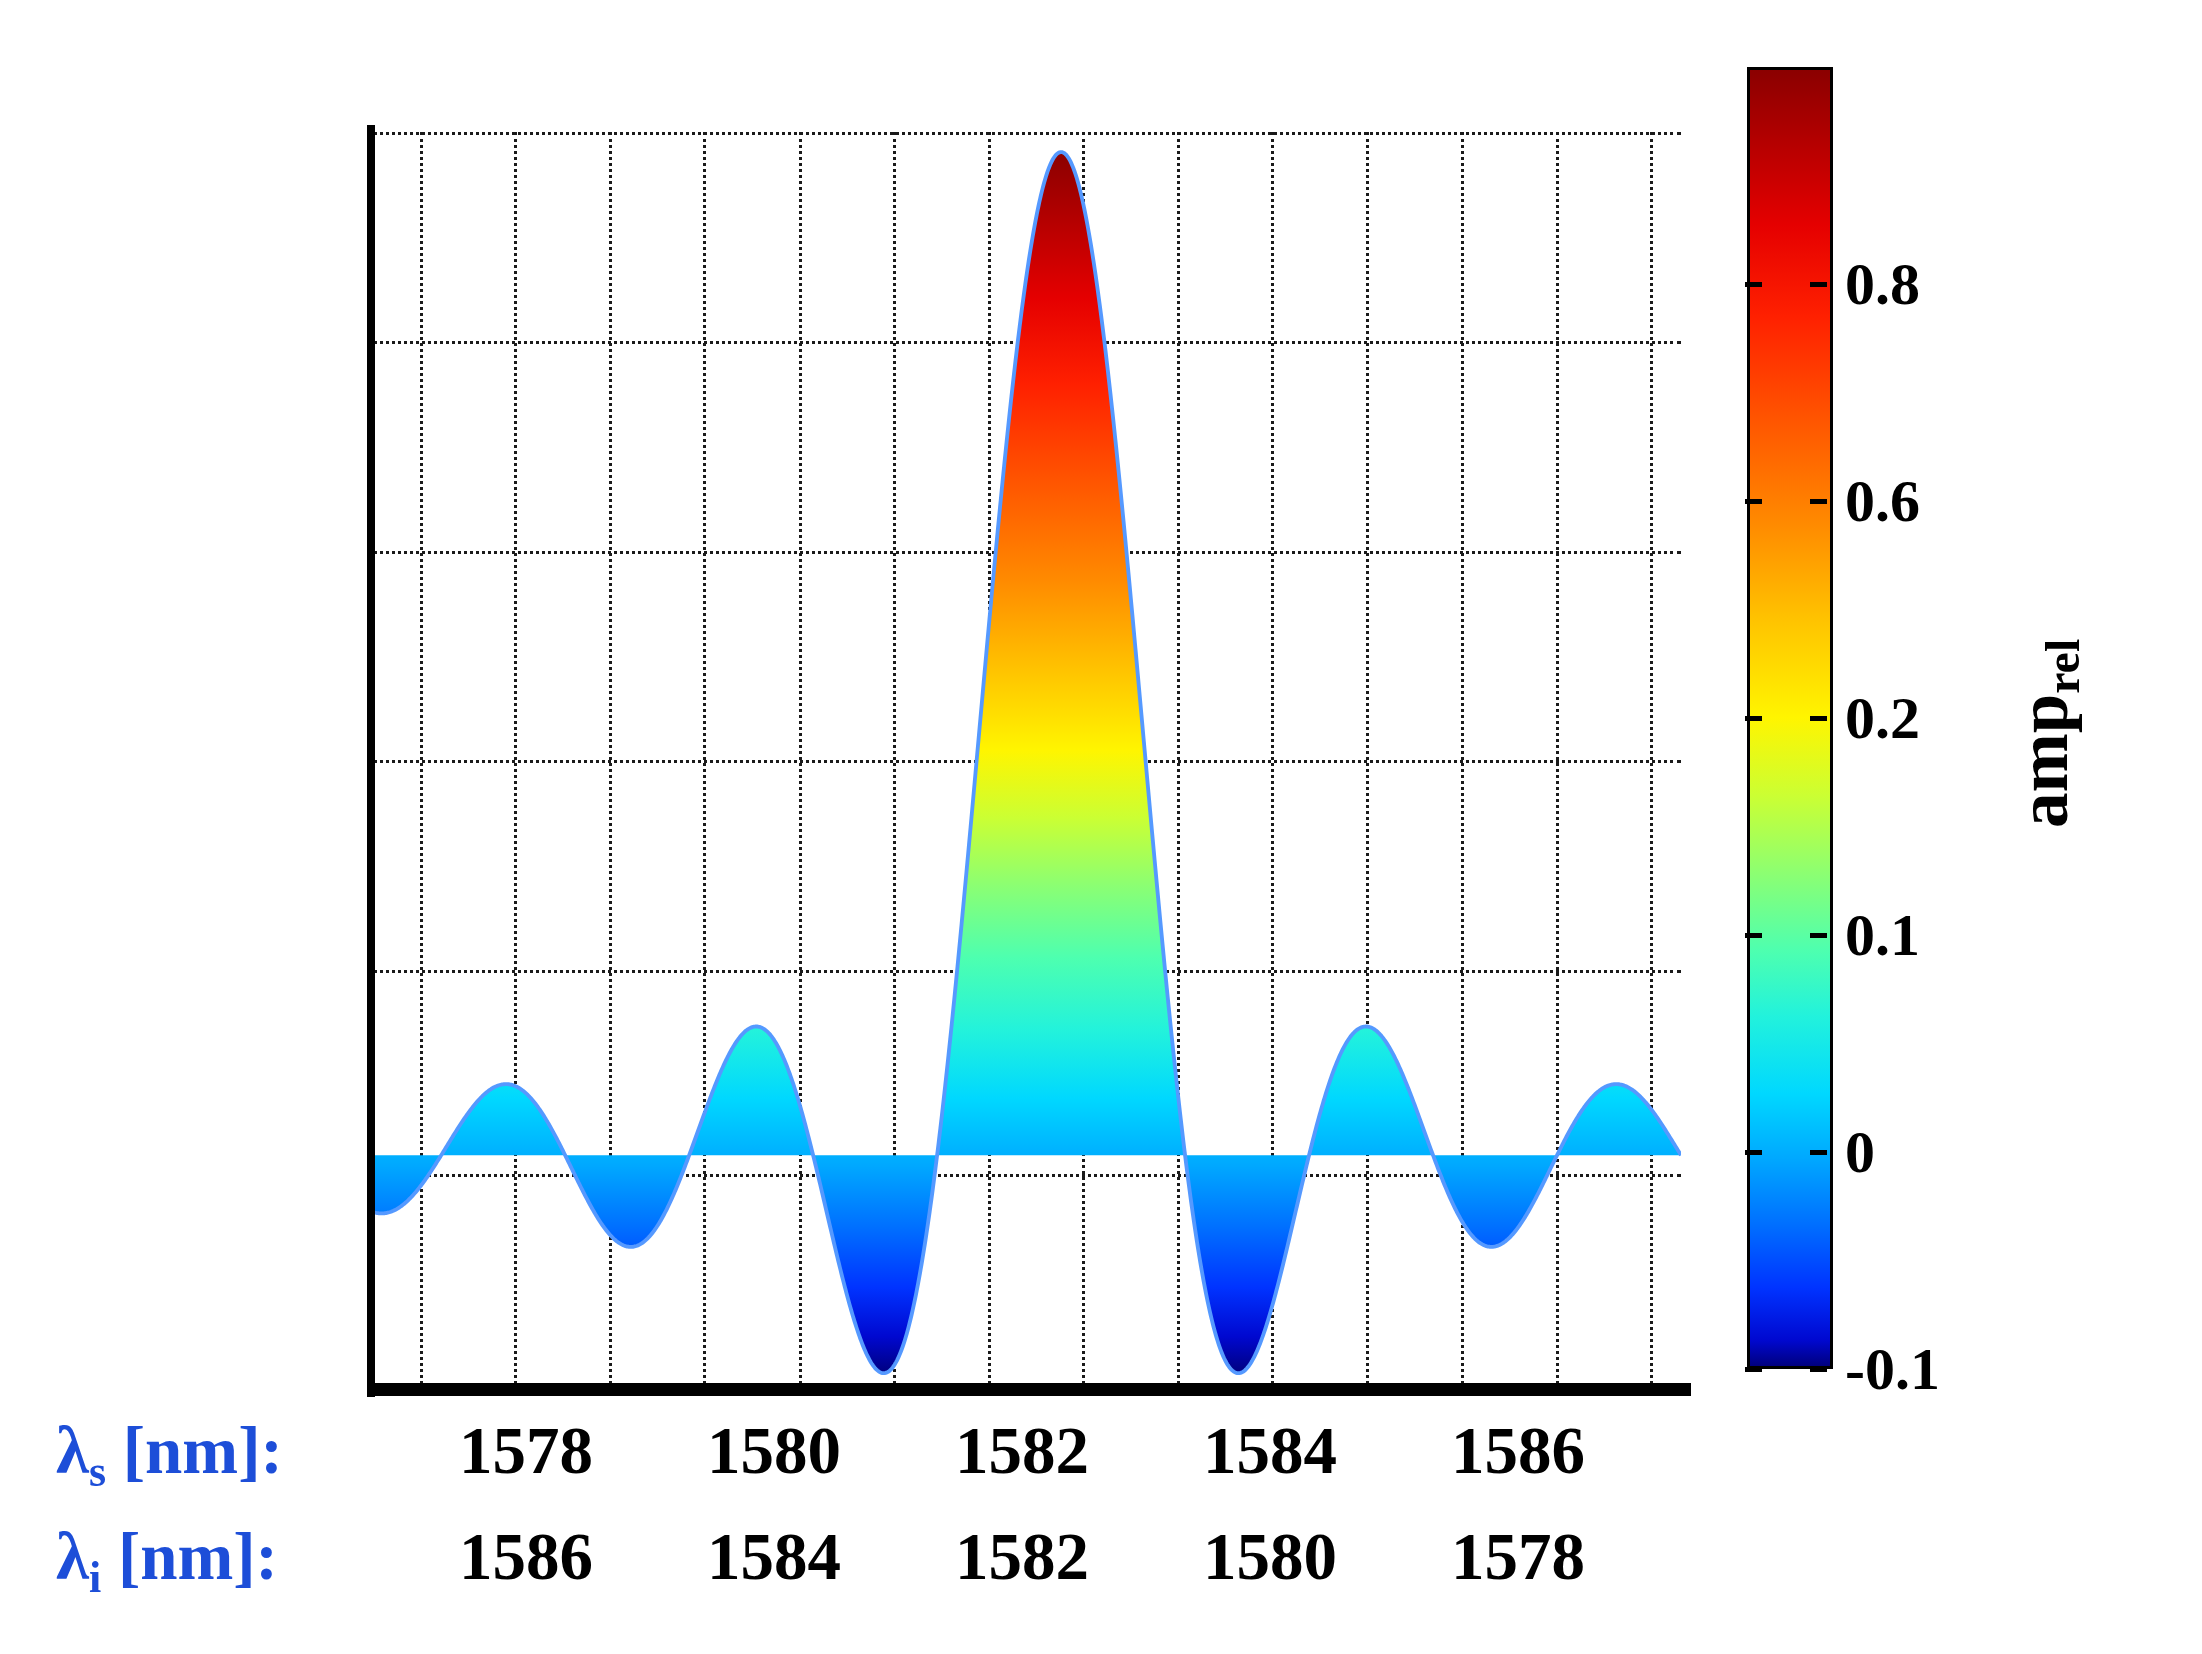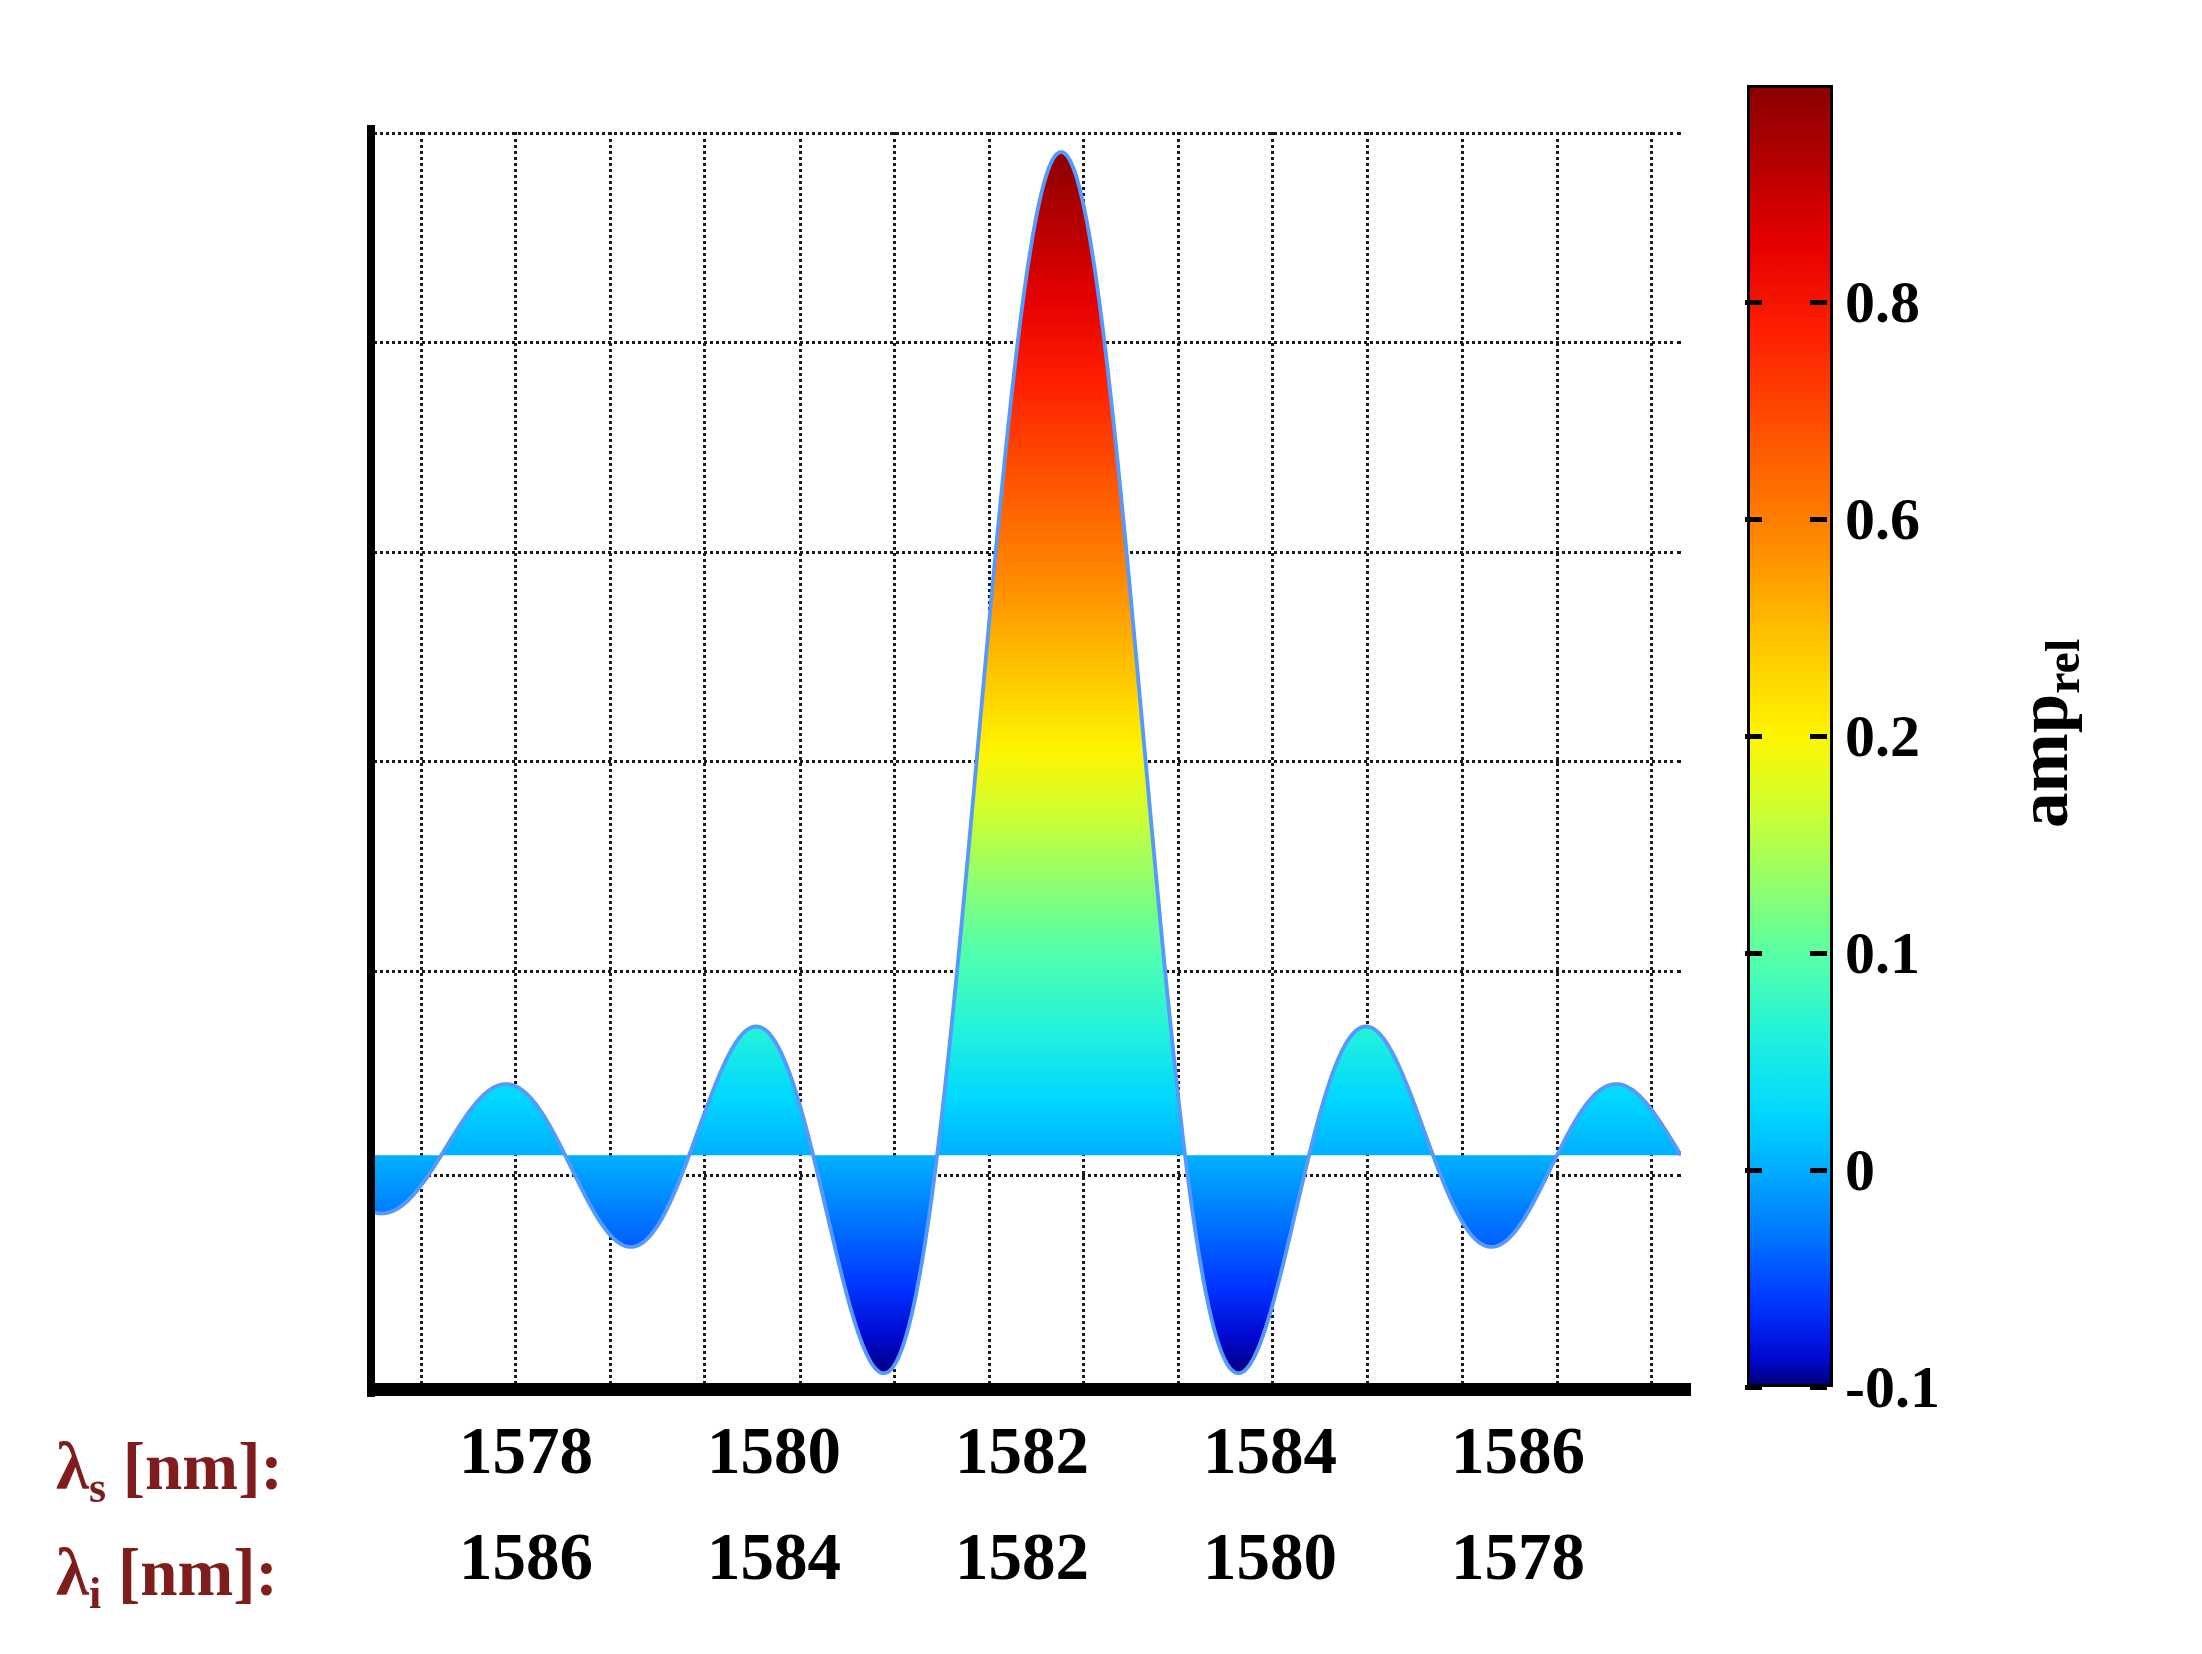--- a/index.html
+++ b/index.html
@@ -20,21 +20,21 @@
   
   .grid-h{position:absolute;left:0;width:1308px;height:0;
           border-top:3.8px dotted #1a1a1a;}
   .grid-v{position:absolute;top:0;height:1259px;width:0;
           border-left:3.8px dotted #1a1a1a;}
 
   
   #curve-svg{position:absolute;left:373px;top:132px;width:1308px;height:1259px;}
 
   
-  #colorbar-wrap{position:absolute;left:1747px;top:85px;width:78px;height:1302px;}
+  #colorbar-wrap{position:absolute;left:1747px;top:67px;width:78px;height:1302px;}
   #colorbar{position:absolute;left:0;top:0;width:86px;height:1302px;
             border:3.8px solid #000;box-sizing:border-box;
             background:linear-gradient(to bottom,
               #8B0000   0%,
               #B00000   5%,
               #E50000  12%,
               #FF2000  19%,
               #FF5500  27%,
               #FF8A00  35%,
               #FFC000  42%,
@@ -57,22 +57,22 @@
 
   
   #colorbar-title{position:absolute;left:2003px;top:828px;
                   transform-origin:0 0;transform:rotate(-90deg);
                   font-size:71px;font-weight:bold;color:#000;
                   white-space:nowrap;font-family:"Liberation Serif",serif;}
   #colorbar-title sub{font-size:48px;vertical-align:baseline;position:relative;top:11.5px;}
 
   
   .tick-row{position:absolute;left:0;width:1729px;height:83px;}
-  .tick-row-title{position:absolute;left:56px;top:16px;font-size:67px;font-weight:bold;
-                  color:#7f1d1d;white-space:nowrap;font-family:"Liberation Serif",serif;}
+  .tick-row-title{position:absolute;left:56px;top:0;font-size:67px;font-weight:bold;
+                  color:#1d4ed8;white-space:nowrap;font-family:"Liberation Serif",serif;}
   .tick-row-title sub{font-size:44px;vertical-align:baseline;position:relative;top:13.4px;}
   .tick-val{position:absolute;top:0;font-size:67px;font-weight:bold;color:#000;
             transform:translateX(-50%);font-family:"Liberation Serif",serif;}
   #tick-row-signal{top:1412px;}
   #tick-row-idler{top:1518px;}
 </style>
 </head>
 <body>
 
 <div id="figure">

